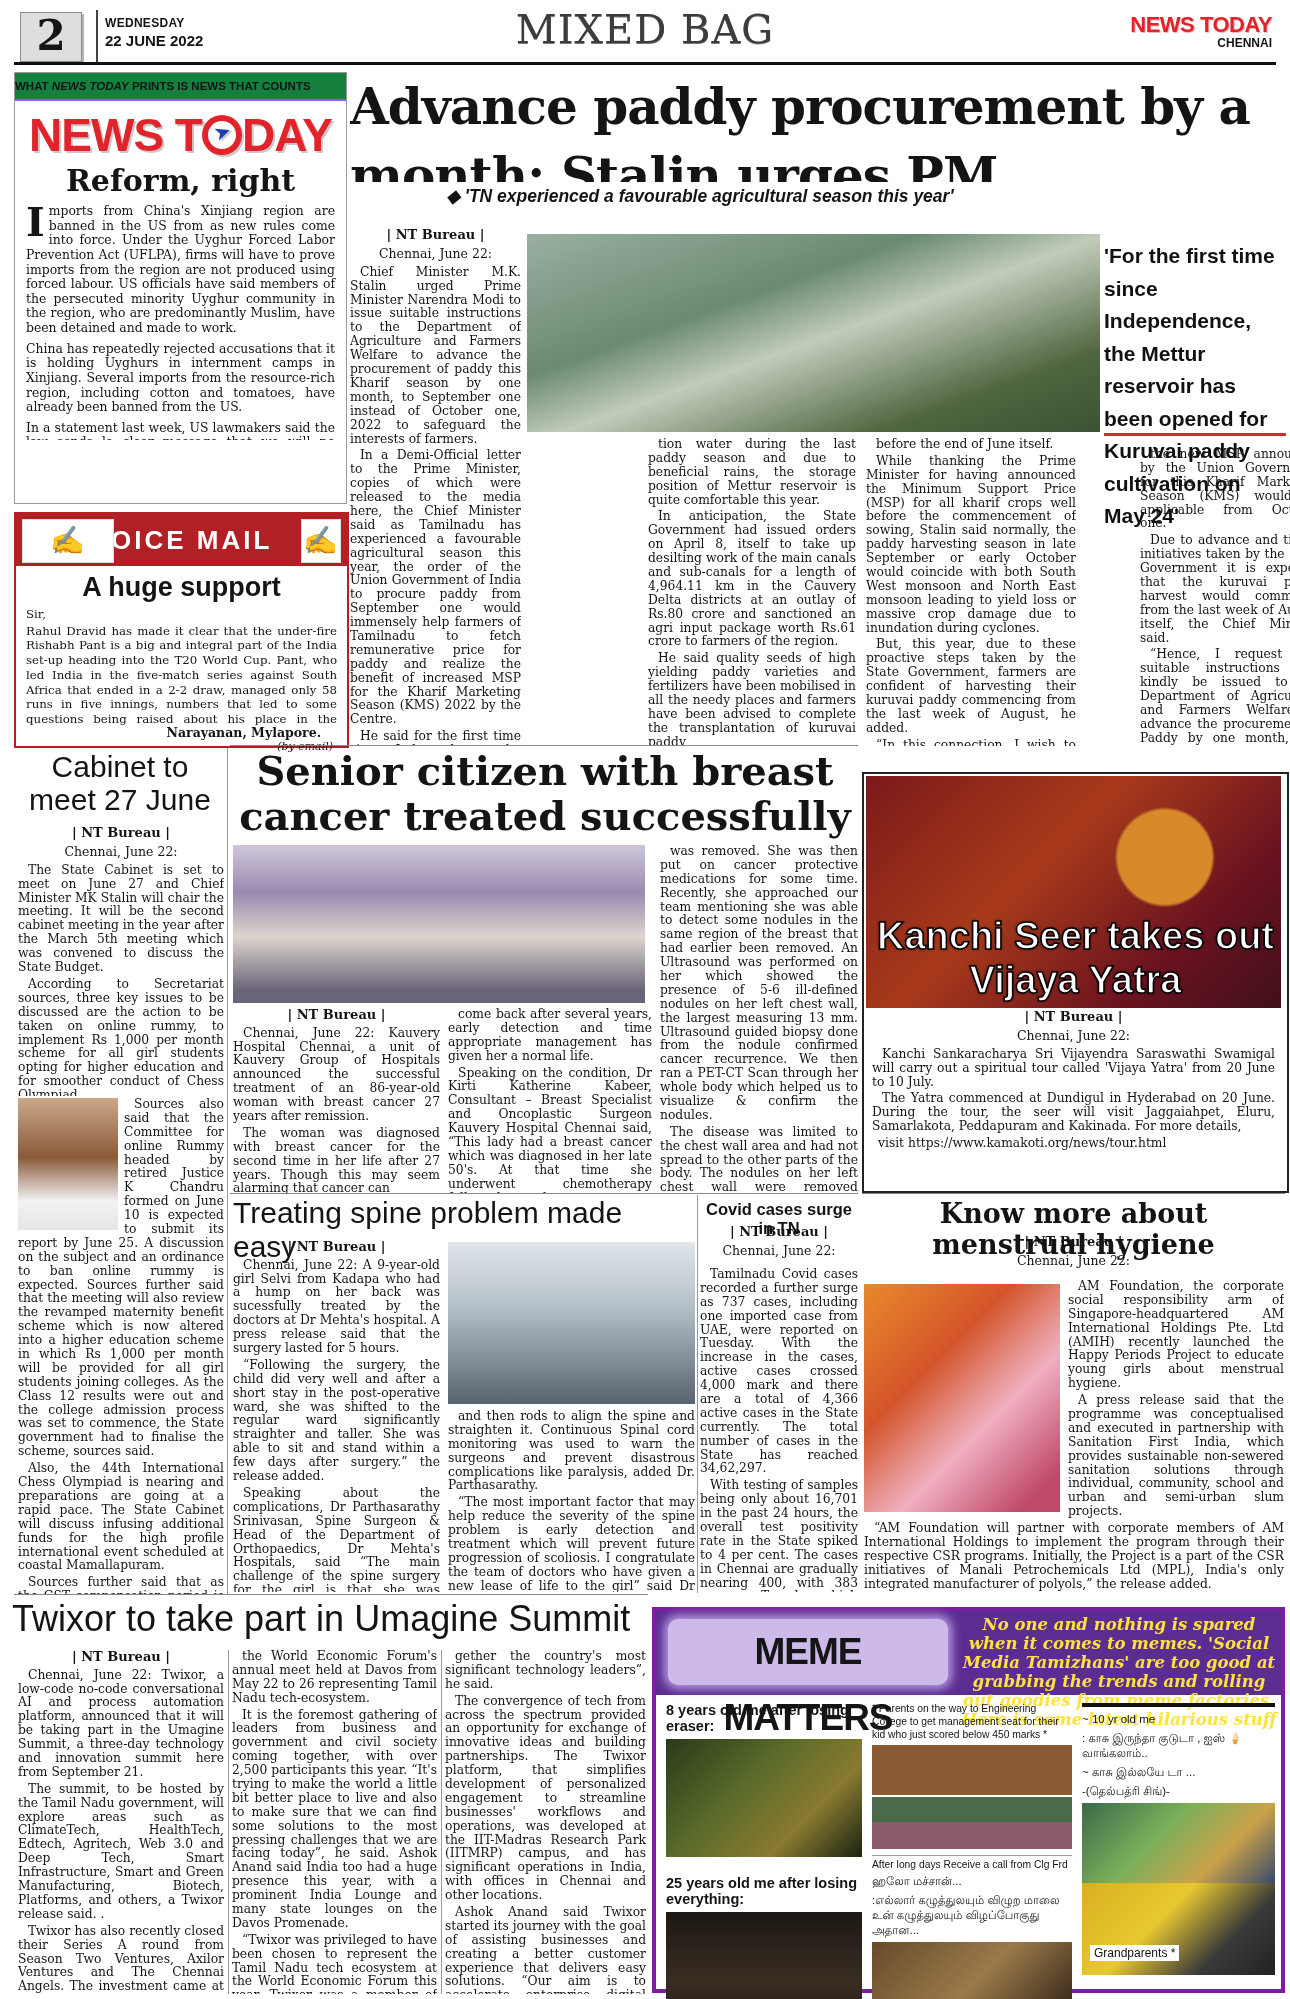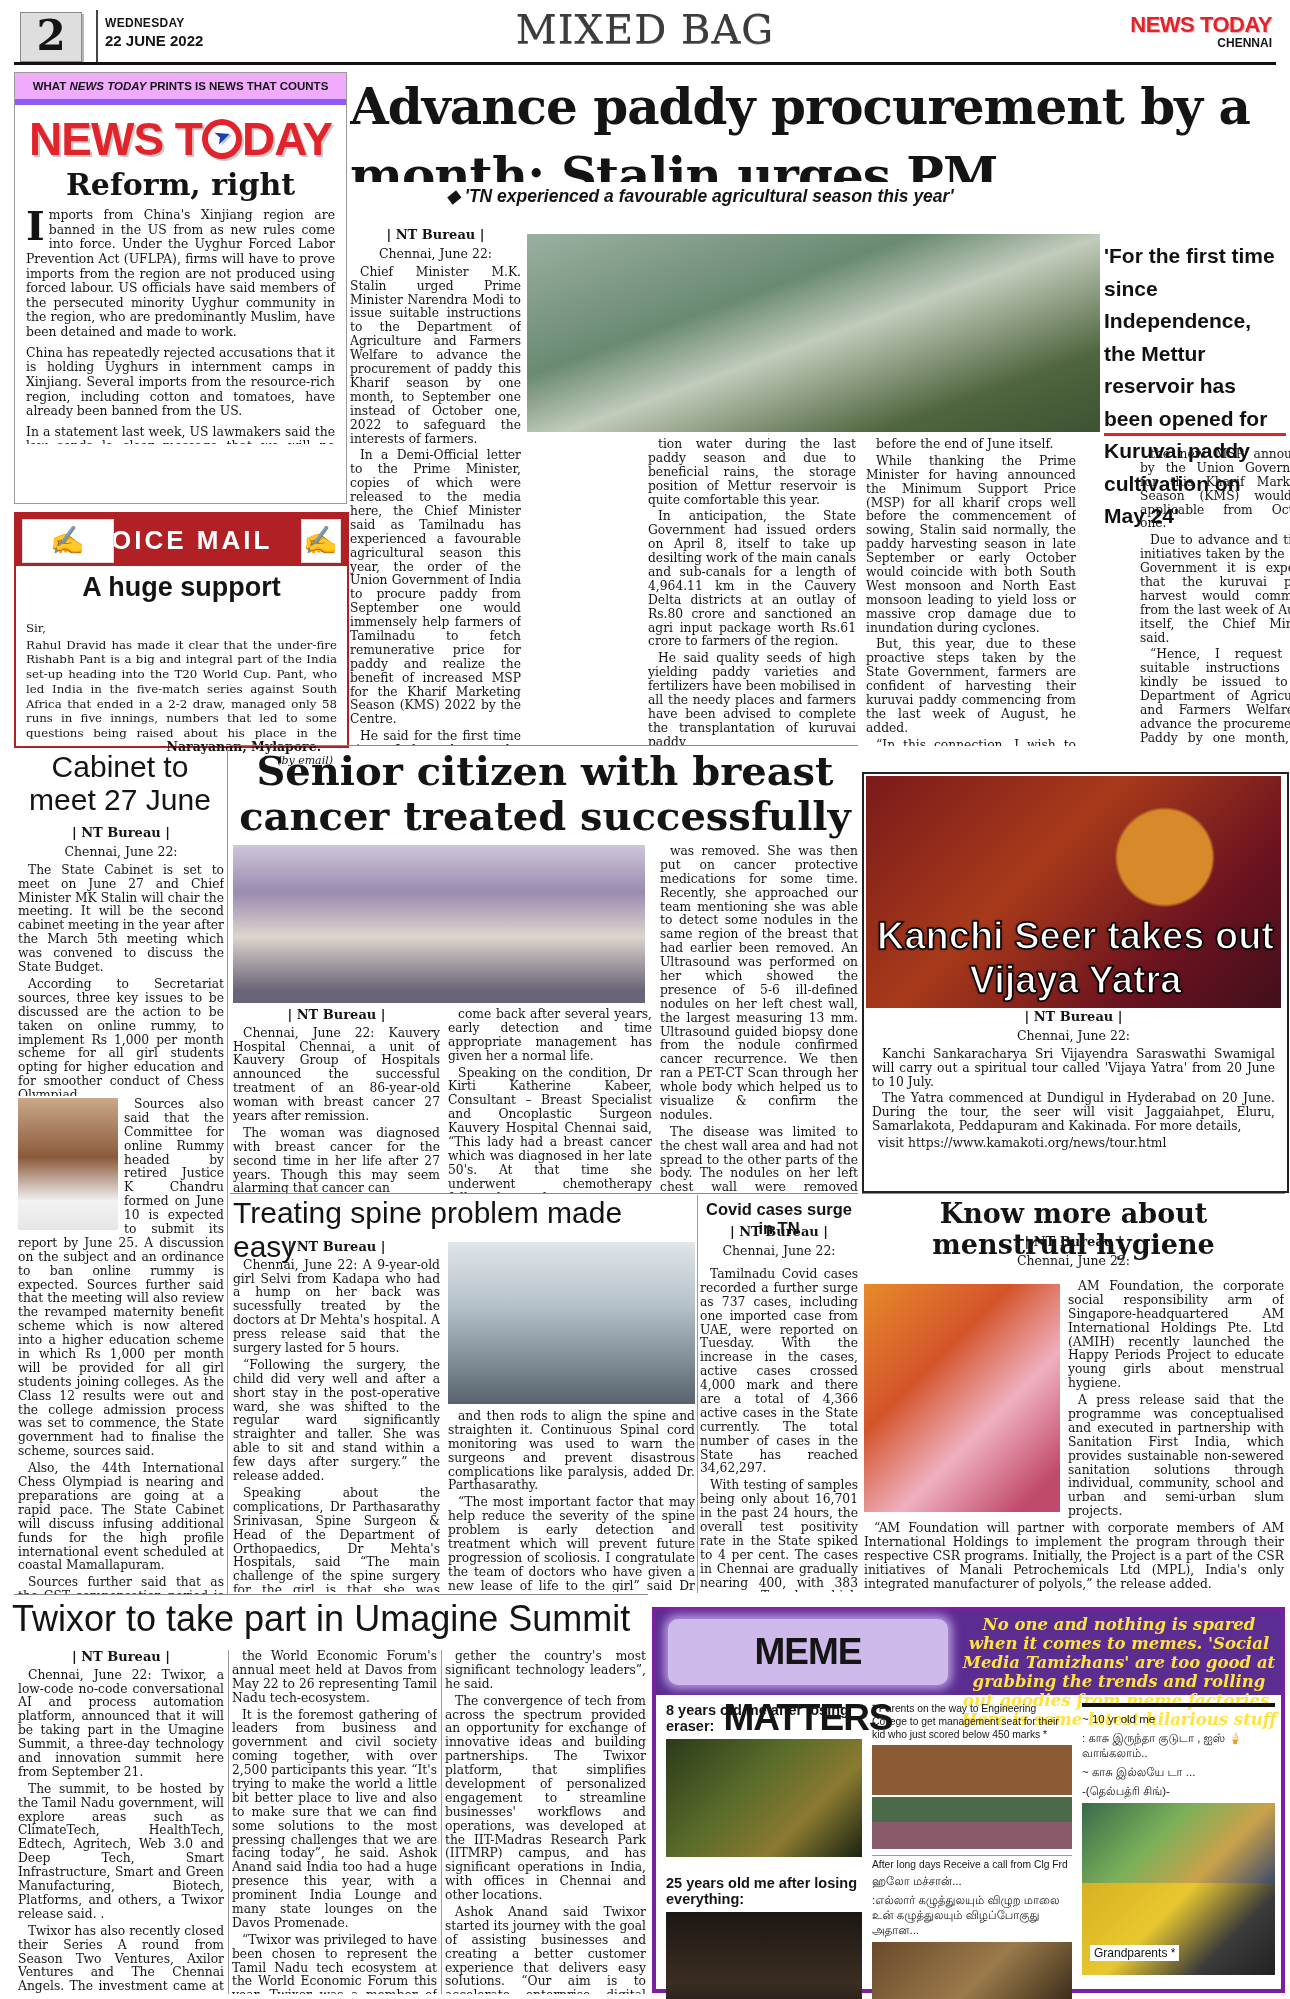--- a/index.html
+++ b/index.html
@@ -21,40 +21,40 @@
   #mh-day{left:105px;top:16px;font-size:12px;font-weight:bold;letter-spacing:.3px;}
   #mh-date{left:105px;top:32px;font-size:15px;font-weight:bold;}
   #mh-section{left:0;top:6px;width:1290px;text-align:center;font-size:40px;letter-spacing:1px;
               color:#3c3c3c;text-shadow:0 1px 0 #777;}
   #mh-brand{right:18px;top:12px;left:auto;text-align:right;font-weight:800;font-size:22px;
             color:#e1232b;letter-spacing:-.5px;text-shadow:1px 1px 0 #f4b7b9;}
   #mh-city{right:18px;top:36px;left:auto;text-align:right;font-weight:bold;font-size:12px;}
   #mh-rule{left:14px;top:62px;width:1262px;height:3px;background:#111;}
   
   #edbox{left:14px;top:72px;width:331px;height:430px;border:1px solid #9a9a9a;background:#fff;}
-  #edbox .tag{background:#f0abfc;border-bottom:6px solid #8b5cf6;height:26px;line-height:26px;text-align:center;
+  #edbox .tag{background:#15803d;border-bottom:2px solid #8b5cf6;height:26px;line-height:26px;text-align:left;
               font-size:11.5px;font-weight:bold;}
   #edlogo{text-align:center;margin-top:8px;font-weight:800;font-size:46px;color:#e1232b;
           letter-spacing:-1px;text-shadow:2px 2px 0 #c9c9c9;line-height:52px;}
   .bullseye{display:inline-block;width:40px;height:40px;border-radius:50%;background:#e1232b;
             vertical-align:-4px;position:relative;box-shadow:2px 2px 0 #c9c9c9;}
   .bullseye i{position:absolute;left:6px;top:6px;width:28px;height:28px;border-radius:50%;background:#fff;}
   .bullseye b{position:absolute;left:50%;top:50%;transform:translate(-50%,-55%) rotate(-20deg);
               color:#1a3fae;font-size:18px;font-style:normal;}
   #edtitle{text-align:center;font-size:30px;font-weight:bold;margin:2px 0 6px 0;}
   #edtext{padding:0 11px;font-size:12.4px;line-height:1.18;text-align:justify;overflow:hidden;height:236px;}
   #edtext p{margin:0 0 6px 0;}
   #edtext p:first-child::first-letter{float:left;font-size:40px;line-height:32px;font-weight:bold;padding:2px 4px 0 0;}
   
   #vm{left:14px;top:512px;width:331px;height:232px;border:2px solid #b02025;}
   #vm .band{background:#b02025;height:52px;position:relative;}
   #vm .band .vmtitle{color:#fff;font-weight:bold;font-size:26px;letter-spacing:3px;text-align:center;line-height:52px;}
   .penbox{position:absolute;top:5px;height:42px;background:#fff;border:1px solid #ddd;color:#444;
           font-size:28px;text-align:center;line-height:42px;}
-  #vm .vmhead{text-align:center;font-weight:bold;font-size:27px;margin:6px 0 18px 0;font-family:"Liberation Sans",sans-serif;}
+  #vm .vmhead{text-align:center;font-weight:bold;font-size:27px;margin:6px 0 4px 0;font-family:"Liberation Sans",sans-serif;}
   #vm .vmbody{padding:0 10px;font-size:11.8px;line-height:1.25;text-align:justify;overflow:hidden;height:118px;}
   #vm .vmbody p{margin:0 0 2px 0;}
   #vm .sig{text-align:right;font-weight:bold;font-size:12.5px;padding-right:26px;}
   #vm .via{text-align:right;font-style:italic;font-size:11px;padding-right:14px;}
   
   #lead-h{left:350px;top:72px;width:940px;font-size:50px;font-weight:bold;line-height:69px;
           letter-spacing:-1px;overflow:hidden;height:110px;}
   #lead-sub{left:350px;top:186px;width:700px;text-align:center;font-weight:bold;font-style:italic;
             font-size:17.5px;font-family:"Liberation Sans",sans-serif;}
   #lead-c1{left:350px;top:228px;width:171px;height:518px;}

